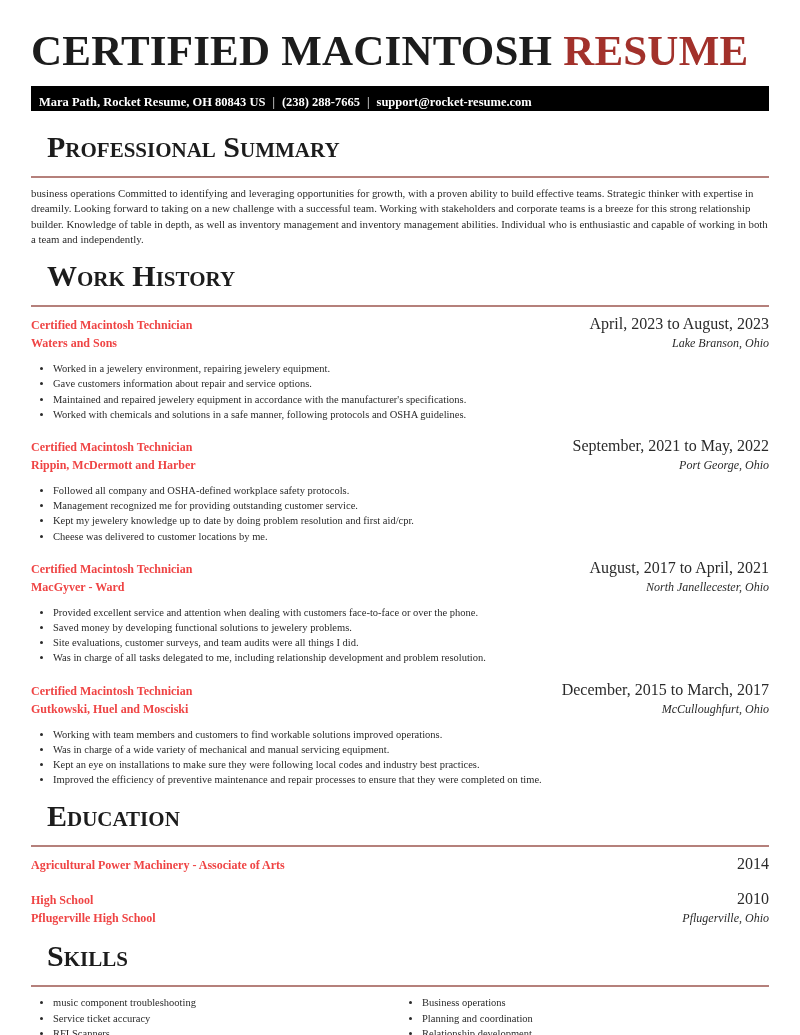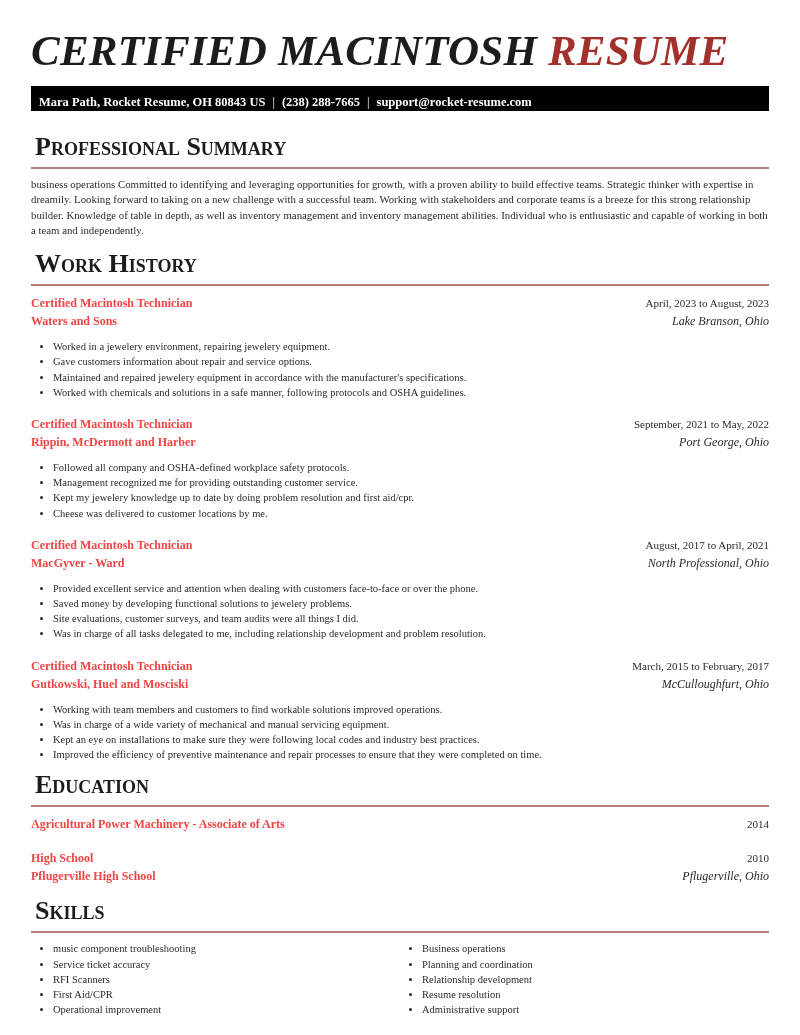--- a/index.html
+++ b/index.html
@@ -5,40 +5,40 @@
   html, body { margin: 0; padding: 0; background: #ffffff; }
   body {
     width: 800px; height: 1035px; overflow: hidden;
     font-family: "Liberation Serif", "DejaVu Serif", serif;
     color: #222;
   }
   .page { padding: 0 31px 0 31px; position: relative; }
   .title {
     margin: 0; padding-top: 28px; height: 46px;
     font-size: 43px; font-weight: bold; letter-spacing: 0.2px;
-    color: #1c1c1c; line-height: 46px; white-space: nowrap; font-style: italic;
+    color: #1c1c1c; line-height: 46px; white-space: nowrap;
   }
   .title .accent { color: #a2312b; }
   .contact-bar {
     margin-top: 12px; height: 25px; background: #000; color: #fff;
     font-size: 12.5px; font-weight: bold; line-height: 33px;
     padding-left: 8px; white-space: nowrap;
   }
   .contact-bar .sep { margin: 0 7px; font-weight: normal; }
   .section-title {
-    margin: 4px; font-size: 26px; font-weight: bold; font-variant: small-caps;
+    margin: 16px; font-size: 30px; font-weight: bold; font-variant: small-caps;
     color: #1c1c1c; line-height: 26px;
   }
   .section-rule { height: 2px; background: #b5807b; margin-top: 7px; }
   .summary-text {
     font-size: 10.8px; line-height: 15.3px; margin: 8px 0 0 0; color: #2a2a2a;
   }
   .row { display: flex; justify-content: space-between; align-items: baseline; }
   .job-title, .company, .degree, .school { font-size: 12px; font-weight: bold; color: #ef4444; }
-  .dates { font-size: 11px; color: #2a2a2a; }
+  .dates { font-size: 16px; color: #2a2a2a; }
   .location { font-size: 12px; font-style: italic; color: #2a2a2a; }
   ul.bullets { margin: 9px 0 0 0; padding-left: 22px; }
   ul.bullets li { font-size: 10.5px; line-height: 15.2px; color: #2a2a2a; }
   .job { margin-top: 10px; }
   .job .row { line-height: 18px; }
   .edu { line-height: 18px; }
   .skills { display: flex; margin-top: 8px; }
   .skills ul { flex: 1; margin: 0; padding-left: 22px; }
   .skills ul li { font-size: 10.5px; line-height: 15.2px; color: #2a2a2a; }
 </style>
@@ -97,34 +97,34 @@
       </ul>
     </div>
 
     <div class="job" style="margin-top:15px;">
       <div class="row">
           <span class="job-title">Certified Macintosh Technician</span>
           <span class="dates">August, 2017 to April, 2021</span>
         </div>
       <div class="row">
           <span class="company">MacGyver - Ward</span>
-          <span class="location">North Professional, Ohio</span>
+          <span class="location">North Janellecester, Ohio</span>
         </div>
       <ul class="bullets">
         <li>Provided excellent service and attention when dealing with customers face-to-face or over the phone.</li>
         <li>Saved money by developing functional solutions to jewelery problems.</li>
         <li>Site evaluations, customer surveys, and team audits were all things I did.</li>
         <li>Was in charge of all tasks delegated to me, including relationship development and problem resolution.</li>
       </ul>
     </div>
 
     <div class="job" style="margin-top:15px;">
       <div class="row">
           <span class="job-title">Certified Macintosh Technician</span>
-          <span class="dates">March, 2015 to February, 2017</span>
+          <span class="dates">December, 2015 to March, 2017</span>
         </div>
       <div class="row">
           <span class="company">Gutkowski, Huel and Mosciski</span>
           <span class="location">McCulloughfurt, Ohio</span>
         </div>
       <ul class="bullets">
         <li>Working with team members and customers to find workable solutions improved operations.</li>
         <li>Was in charge of a wide variety of mechanical and manual servicing equipment.</li>
         <li>Kept an eye on installations to make sure they were following local codes and industry best practices.</li>
         <li>Improved the efficiency of preventive maintenance and repair processes to ensure that they were completed on time.</li>

